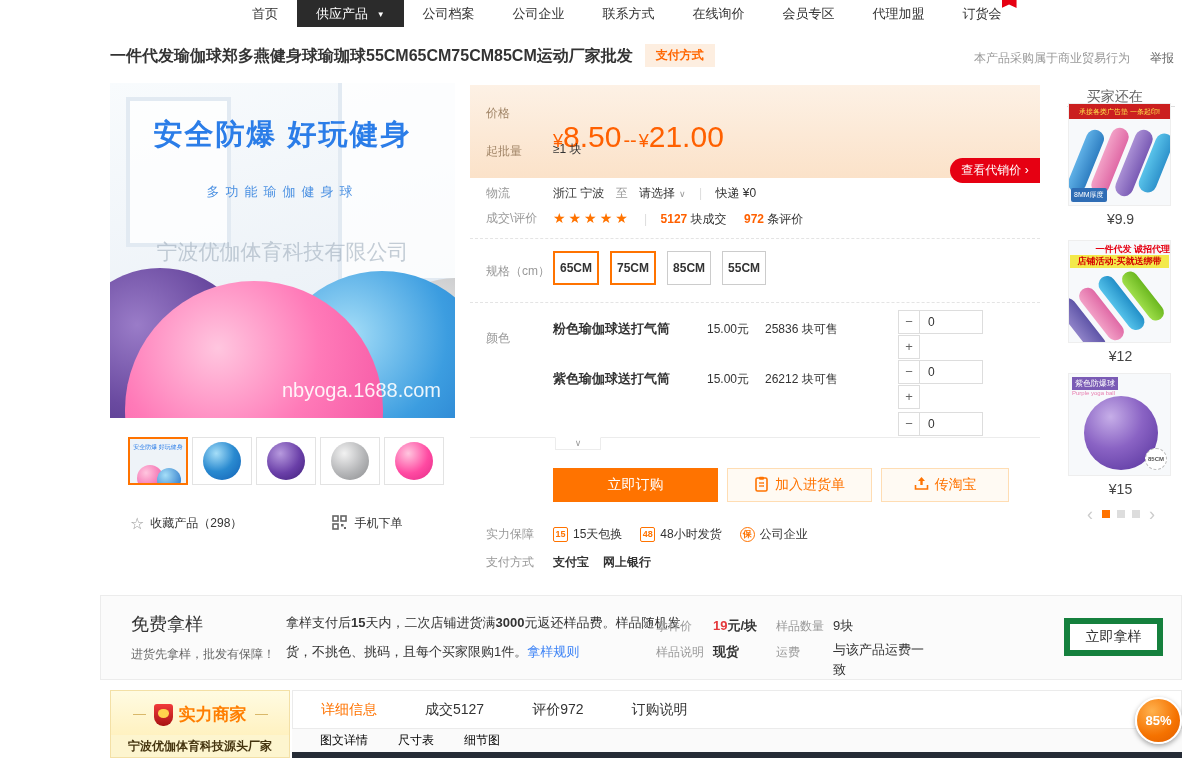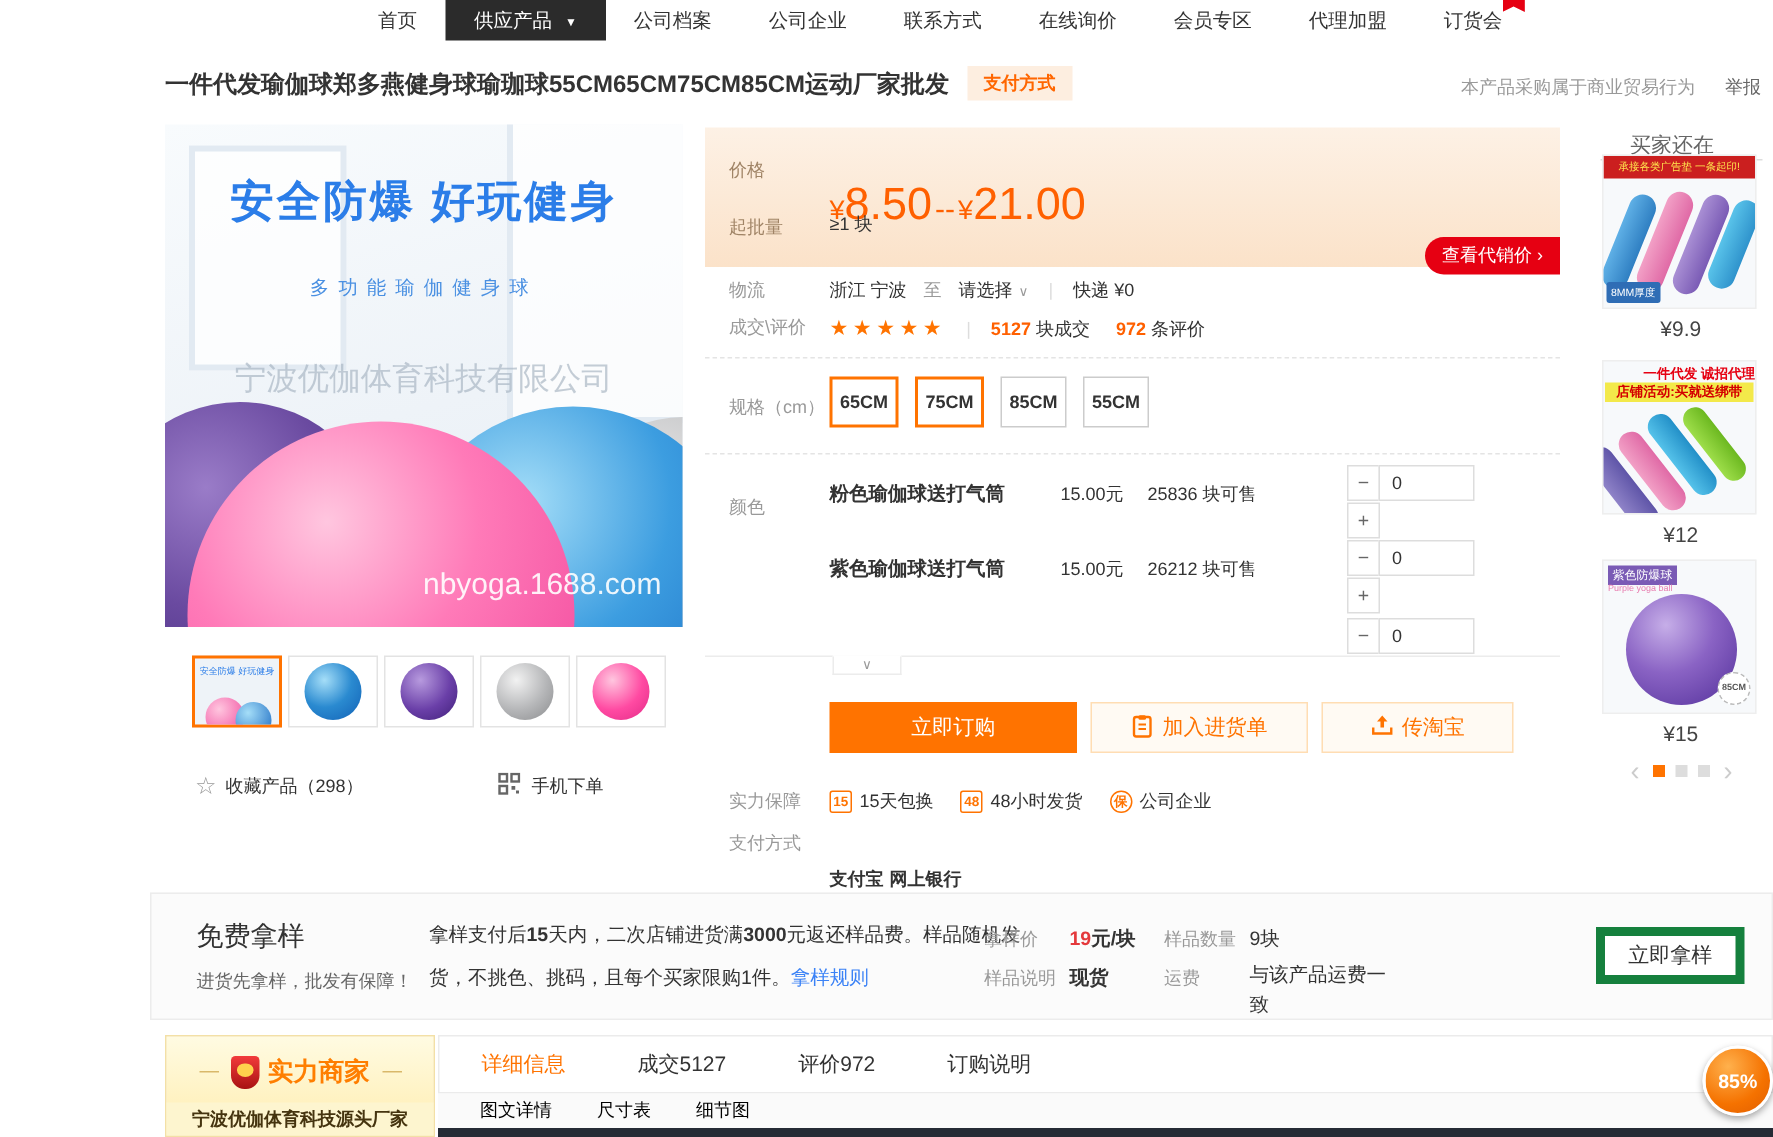--- a/index.html
+++ b/index.html
@@ -101,21 +101,21 @@
 
   .action-btns { position:absolute; left:553px; top:468px; display:flex; gap:9px; }
   .btn-buy { width:165px; height:34px; background:#ff7300; color:#fff; font-size:14px; border:none; cursor:pointer; font-family:inherit; }
   .btn-light { height:34px; background:#fffaf3; border:1px solid #ffddb3; color:#ff7300; font-size:14px; cursor:pointer; display:flex; align-items:center; justify-content:center; gap:6px; font-family:inherit; }
   .btn-cart { width:145px; } .btn-taobao { width:128px; }
 
   .strength-items { display:inline-flex; gap:18px; }
   .s-item { display:inline-flex; align-items:center; gap:5px; color:#333; }
   .s-ico { display:inline-block; width:15px; height:15px; line-height:13px; text-align:center; border:1px solid #ff7300; color:#ff7300; font-size:9px; font-weight:bold; border-radius:2px; }
   .s-ico.round { border-radius:50%; }
-  .pay-items { display:inline-flex; gap:4px; font-weight:bold;margin-top:24px; }
+  .pay-items { display:inline-flex; gap:14px; font-weight:bold; }
 
   
   .sidebar { position:absolute; left:1060px; top:83px; width:122px; }
   .sb-title { display:flex; align-items:center; justify-content:center; margin-top:5px; font-size:14px; color:#666; }
   .sb-title:before,.sb-title:after { content:""; width:13px; height:1px; background:#ddd; margin:0 7px; }
   .sb-card { position:absolute; left:8px; width:105px; cursor:pointer; }
   .sb-img { position:relative; width:103px; height:103px; border:1px solid #eee; background:#f7f9fb; overflow:hidden; }
   .sb-price { text-align:center; font-size:14px; color:#444; margin-top:5px; }
   .p1-banner { position:absolute; left:0; top:0; right:0; height:15px; line-height:15px; background:#cb1f1f; color:#ffe34d; font-size:7px; text-align:center; white-space:nowrap; overflow:hidden; }
   .mat { position:absolute; border-radius:9px; }

